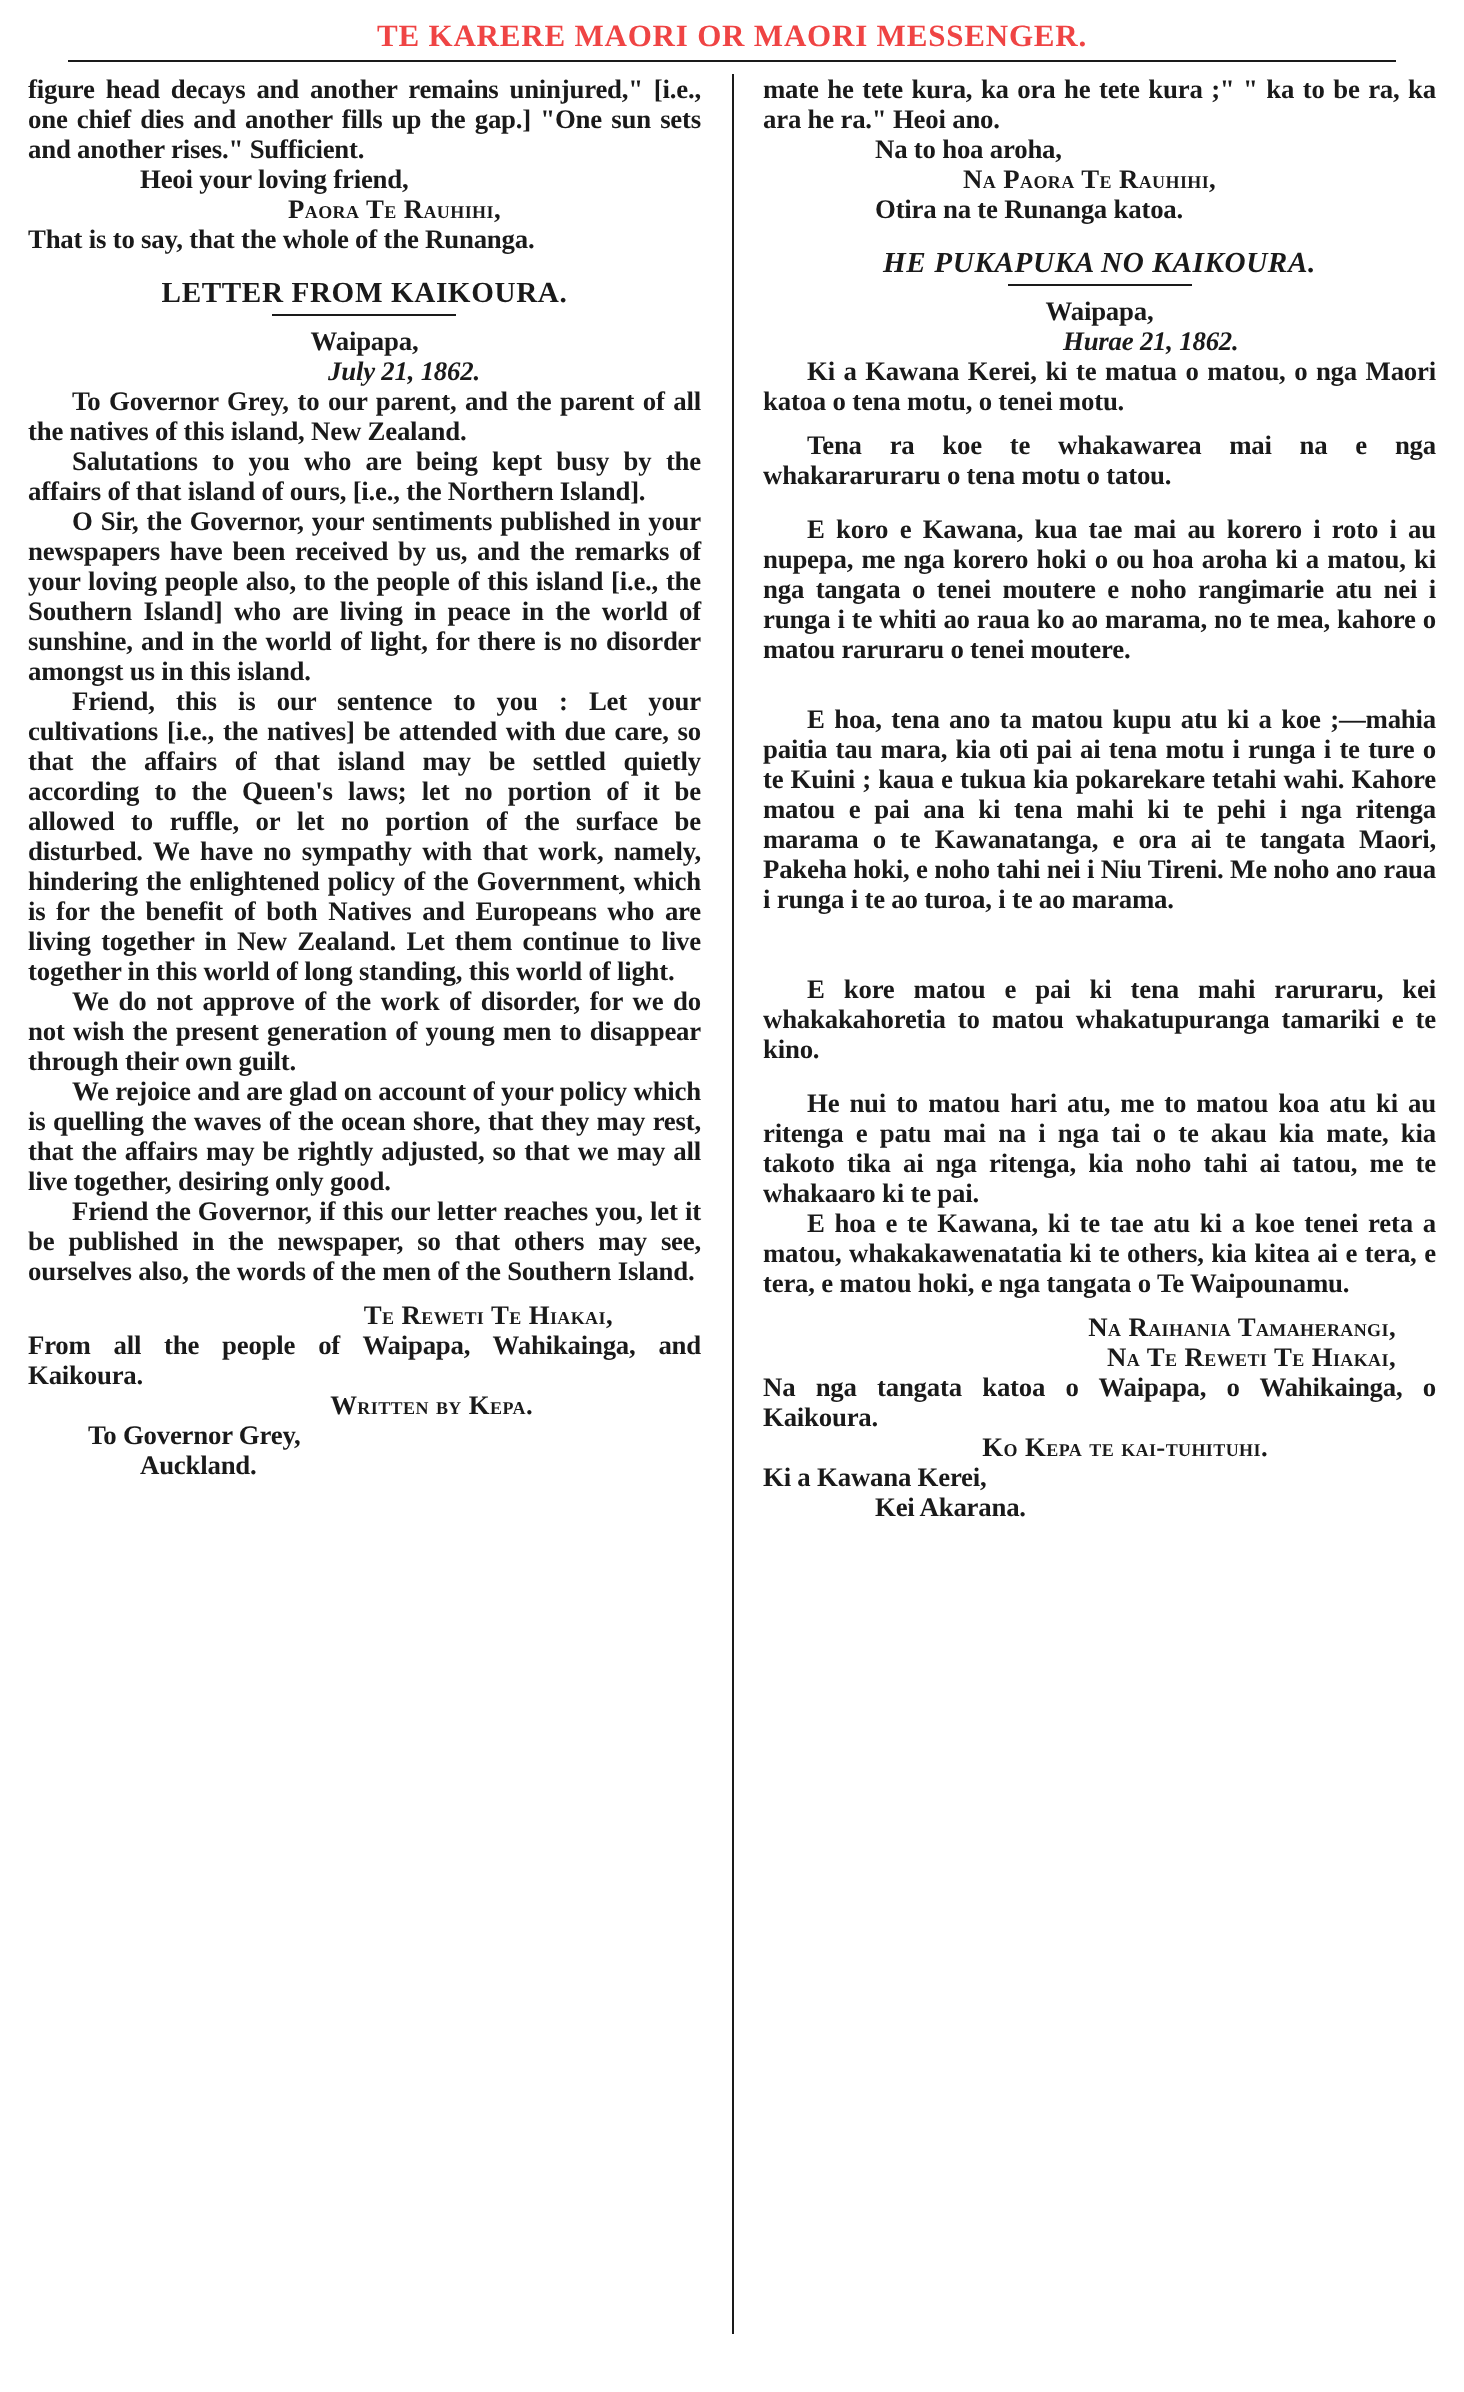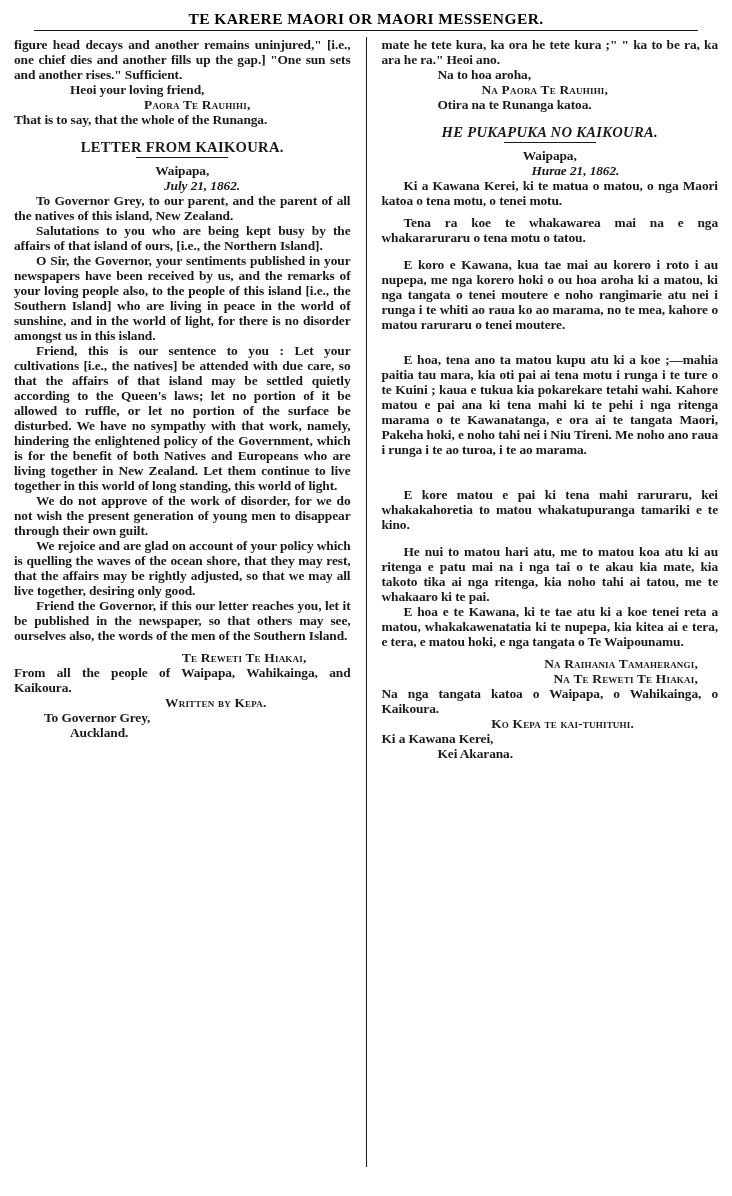--- a/index.html
+++ b/index.html
@@ -22,21 +22,21 @@
     box-sizing: border-box;
     padding: 6px 14px 0 14px;
   }
   .masthead {
     text-align: center;
     font-family: "Liberation Serif", serif;
     font-weight: bold;
     font-size: 15.5px;
     letter-spacing: 0.4px;
     margin: 4px 0 2px 0;
-    color: #000000;
+    color: #ef4444;
   }
   .masthead-rule {
     border: 0;
     border-top: 1.5px solid #1a1a1a;
     margin: 2px 20px 6px 20px;
   }
   .columns {
     display: flex;
     flex-direction: row;
     align-items: flex-start;
@@ -167,21 +167,21 @@
       <div class="spacer-sm"></div>
       <p class="indent">Tena ra koe te whakawarea mai na e nga whakararuraru o tena motu o tatou.</p>
       <div class="spacer-md"></div>
       <p class="indent">E koro e Kawana, kua tae mai au korero i roto i au nupepa, me nga korero hoki o ou hoa aroha ki a matou, ki nga tangata o tenei moutere e noho rangimarie atu nei i runga i te whiti ao raua ko ao marama, no te mea, kahore o matou raruraru o tenei moutere.</p>
       <div class="spacer-lg"></div>
       <p class="indent">E hoa, tena ano ta matou kupu atu ki a koe ;—mahia paitia tau mara, kia oti pai ai tena motu i runga i te ture o te Kuini ; kaua e tukua kia pokarekare tetahi wahi.  Kahore matou e pai ana ki tena mahi ki te pehi i nga ritenga marama o te Kawanatanga, e ora ai te tangata Maori, Pakeha hoki, e noho tahi nei i Niu Tireni.  Me noho ano raua i runga i te ao turoa, i te ao marama.</p>
       <div class="spacer-xl"></div>
       <p class="indent">E kore matou e pai ki tena mahi raruraru, kei whakakahoretia to matou whakatupuranga tamariki e te kino.</p>
       <div class="spacer-md"></div>
       <p class="indent">He nui to matou hari atu, me to matou koa atu ki au ritenga e patu mai na i nga tai o te akau kia mate, kia takoto tika ai nga ritenga, kia noho tahi ai tatou, me te whakaaro ki te pai.</p>
-      <p class="indent">E hoa e te Kawana, ki te tae atu ki a koe tenei reta a matou, whakakawenatatia ki te nupepa, kia kitea ai e tera, e tera, e matou hoki, e nga tangata o Te Waipounamu.</p>
+      <p class="indent">E hoa e te Kawana, ki te tae atu ki a koe tenei reta a matou, whakakawenatatia ki te others, kia kitea ai e tera, e tera, e matou hoki, e nga tangata o Te Waipounamu.</p>
 
       <div class="spacer-sm"></div>
       <p class="sc sign-4">Na Raihania Tamaherangi,</p>
       <p class="sc sign-4">Na Te Reweti Te Hiakai,</p>
       <p class="noindent">Na nga tangata katoa o Waipapa, o Wahikainga, o Kaikoura.</p>
       <p class="sc sign-3">Ko Kepa te kai-tuhituhi.</p>
       <p class="noindent">Ki a Kawana Kerei,</p>
       <p class="indent-mid">Kei Akarana.</p>
     </div>
 

